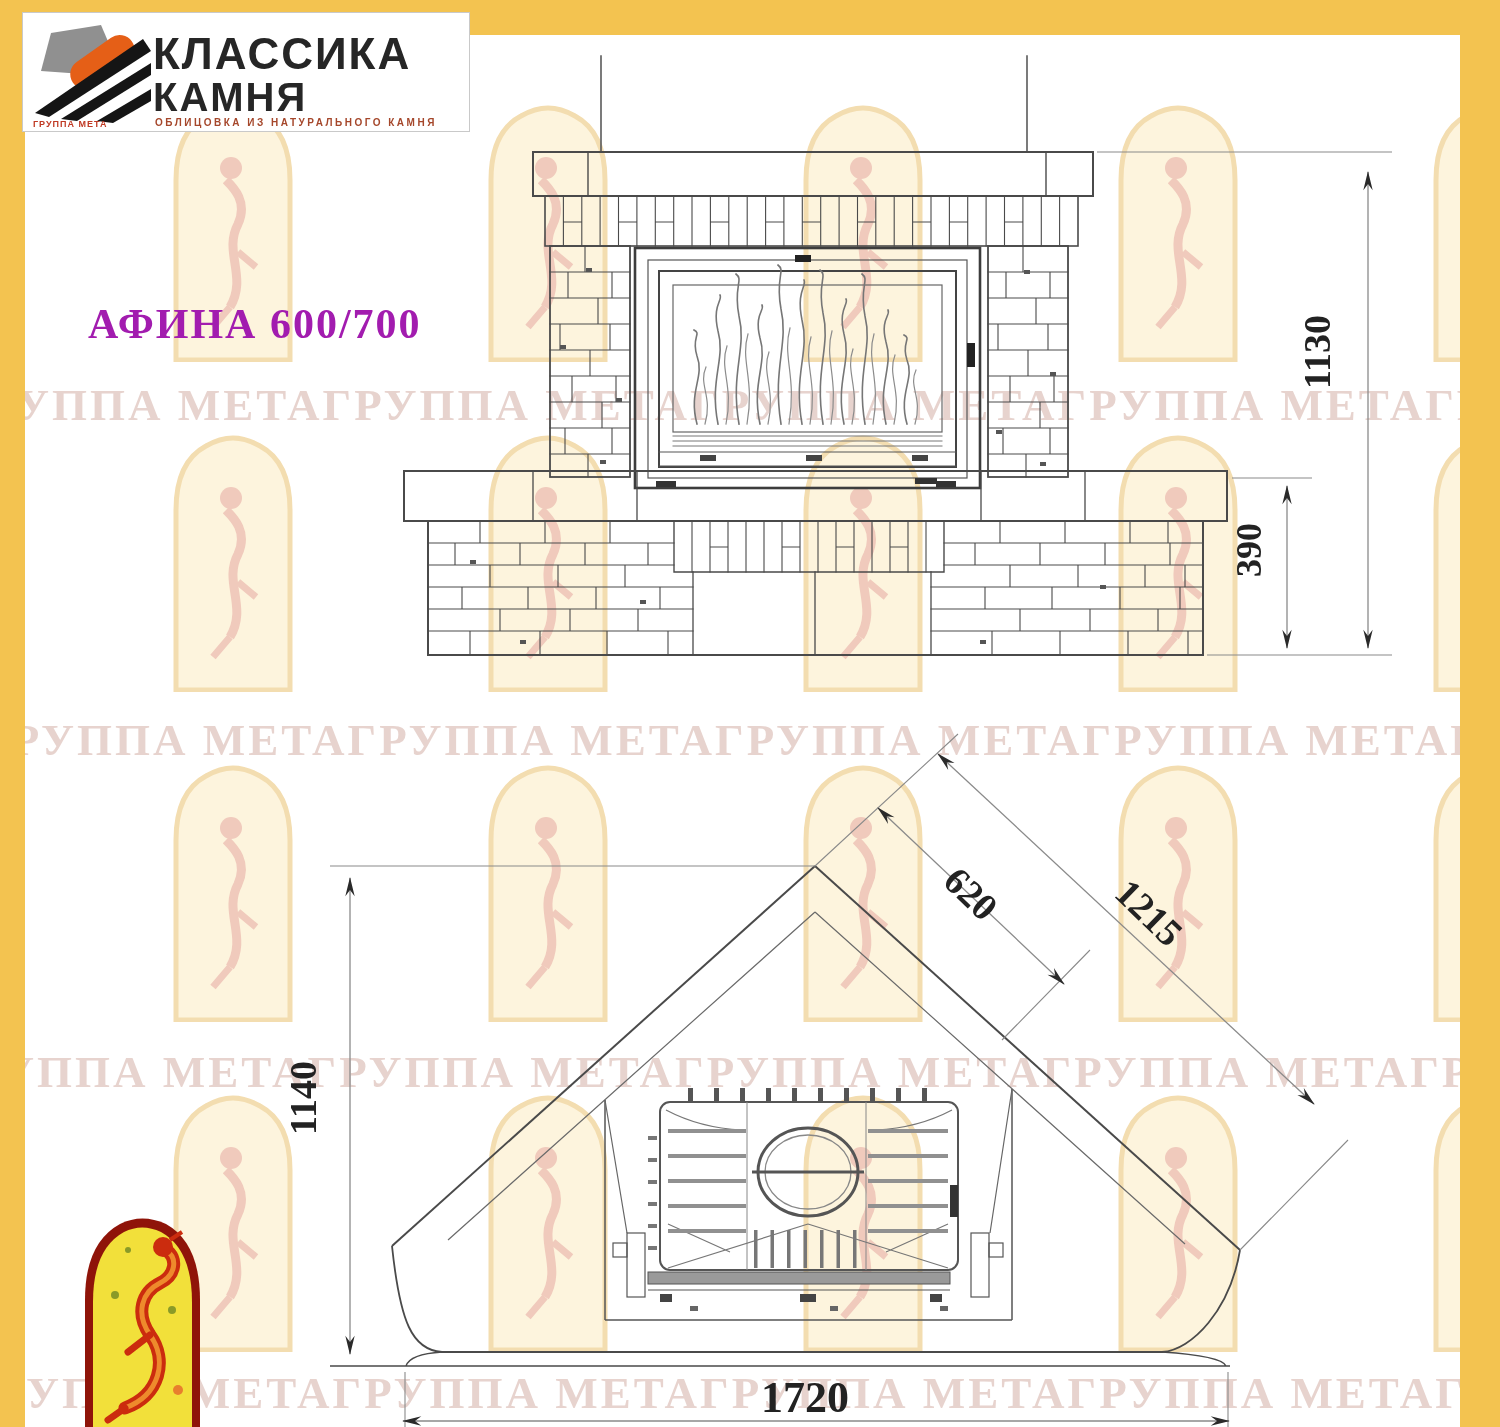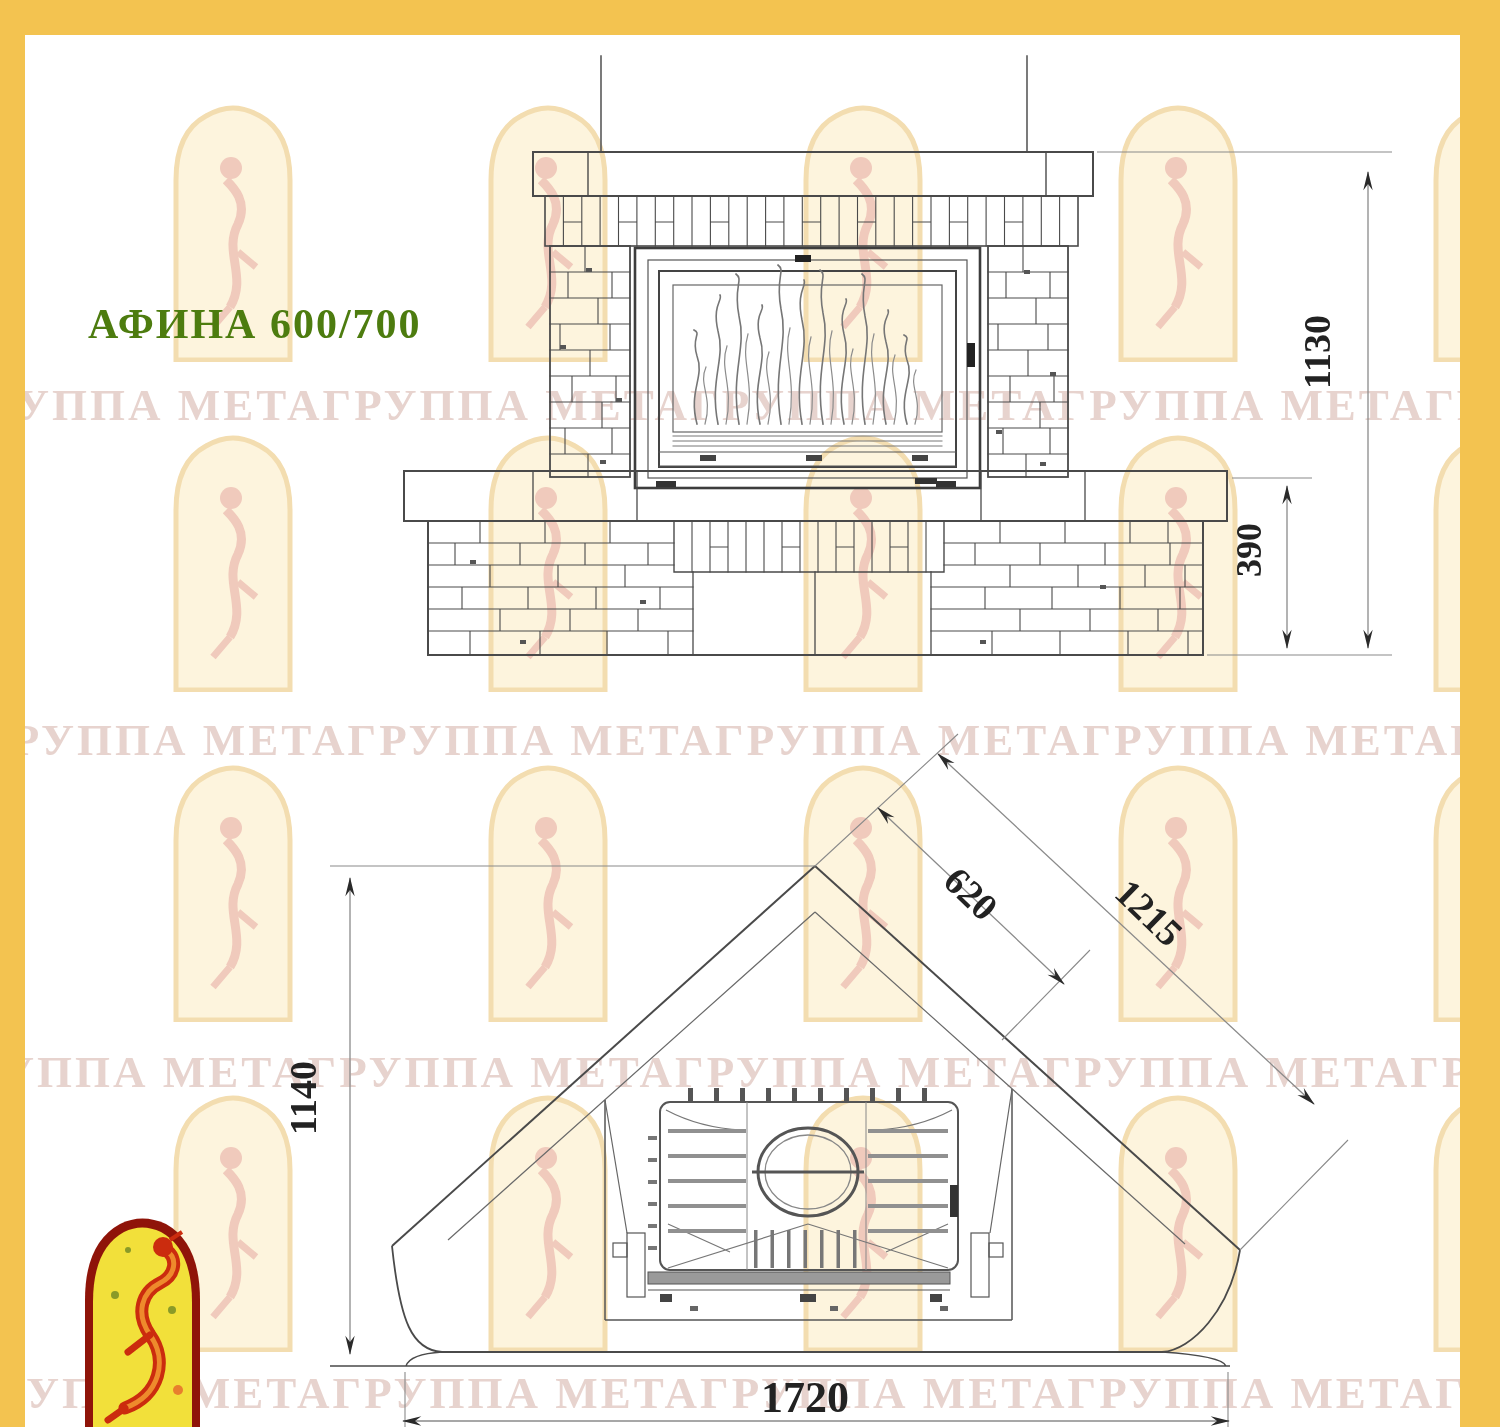--- a/index.html
+++ b/index.html
@@ -6,21 +6,21 @@
   .page{position:relative;width:1500px;height:1427px;background:#ffffff;overflow:hidden;
         font-family:"Liberation Sans",sans-serif;}
   .page svg.drawing{position:absolute;left:0;top:0;}
   .border{position:absolute;background:#F3C350;}
   .border.top{left:0;top:0;width:1500px;height:35px;}
   .border.left{left:0;top:0;width:25px;height:1427px;}
   .border.right{left:1460px;top:0;width:40px;height:1427px;}
   .logo-box{position:absolute;left:22px;top:12px;width:446px;height:118px;background:#ffffff;
             border:1px solid #c9c9c9;}
   .page-title{position:absolute;left:88px;top:300px;font-family:"Liberation Serif",serif;
-              font-weight:bold;font-size:42px;letter-spacing:2px;color:#4d7c0f;}
+              font-weight:bold;font-size:42px;letter-spacing:2px;color:#a21caf;}
   .emblem{position:absolute;left:85px;top:1213px;}
   text{user-select:none;}
   .dim-text{font-family:"Liberation Serif",serif;font-weight:bold;fill:#222;}
   .wm-text{font-family:"Liberation Serif",serif;font-weight:bold;fill:#cfa89e;fill-opacity:.5;
            letter-spacing:3px;font-size:45px;}
   .brand1{font-family:"Liberation Sans",sans-serif;font-weight:bold;font-size:44px;fill:#262626;letter-spacing:2px;}
   .brand2{font-family:"Liberation Sans",sans-serif;font-weight:bold;font-size:40px;fill:#262626;letter-spacing:2px;}
   .brand-tag{font-family:"Liberation Sans",sans-serif;font-weight:bold;font-size:10px;fill:#a5472b;letter-spacing:2.5px;}
   .brand-cap{font-family:"Liberation Sans",sans-serif;font-weight:bold;font-size:9px;fill:#c03a24;letter-spacing:1px;}
 </style>
@@ -256,20 +256,35 @@
         <line x1="403" y1="1421" x2="1229" y2="1421" stroke="#8a8a8a" stroke-width="1.3" marker-start="url(#dimArrow)" marker-end="url(#dimArrow)"></line>
         <text class="dim-text" font-size="44" text-anchor="middle" x="805" y="1412">1720</text>
       </g>
     </g>
   </svg>
 
   <div class="border top"></div>
   <div class="border left"></div>
   <div class="border right"></div>
 
+  <div class="logo-box">
+    <svg width="446" height="118" viewBox="0 0 446 118">
+      <polygon points="18,58 28,20 78,12 90,40 74,62" fill="#909090"></polygon>
+      <rect x="44" y="34" width="72" height="30" rx="15" transform="rotate(-35 80 50)" fill="#E55F17"></rect>
+      <g fill="#151515">
+        <polygon points="12,100 120,26 128,38 26,104"></polygon>
+        <polygon points="38,106 128,50 128,62 54,108"></polygon>
+        <polygon points="74,108 128,76 128,88 90,110"></polygon>
+      </g>
+      <text class="brand1" x="130" y="56">КЛАССИКА</text>
+      <text class="brand2" x="130" y="98">КАМНЯ</text>
+      <text class="brand-tag" x="132" y="113">ОБЛИЦОВКА ИЗ НАТУРАЛЬНОГО КАМНЯ</text>
+      <text class="brand-cap" x="10" y="114">ГРУППА МЕТА</text>
+    </svg>
+  </div>
 
   <div class="page-title">АФИНА 600/700</div>
 
   <svg class="emblem" width="115" height="214" viewBox="0 0 115 214">
     <path d="M0,214 V87 Q0,30 35,11 Q57,0 81,11 Q115,30 115,87 V214 Z" fill="#8F1409"></path>
     <path d="M8,214 V89 Q8,36 39,19 Q57,10 76,19 Q107,36 107,89 V214 Z" fill="#F2E03A"></path>
     <g>
       <path d="M40,195 C75,182 83,147 65,122 C50,100 57,79 75,70 C91,62 93,45 81,37" fill="none" stroke="#CB2C0E" stroke-width="13" stroke-linecap="round"></path>
       <path d="M40,195 C75,182 83,147 65,122 C50,100 57,79 75,70 C91,62 93,45 81,37" fill="none" stroke="#EE8A2C" stroke-width="5" stroke-linecap="round"></path>
       <circle cx="78" cy="34" r="10" fill="#CB2C0E"></circle>

